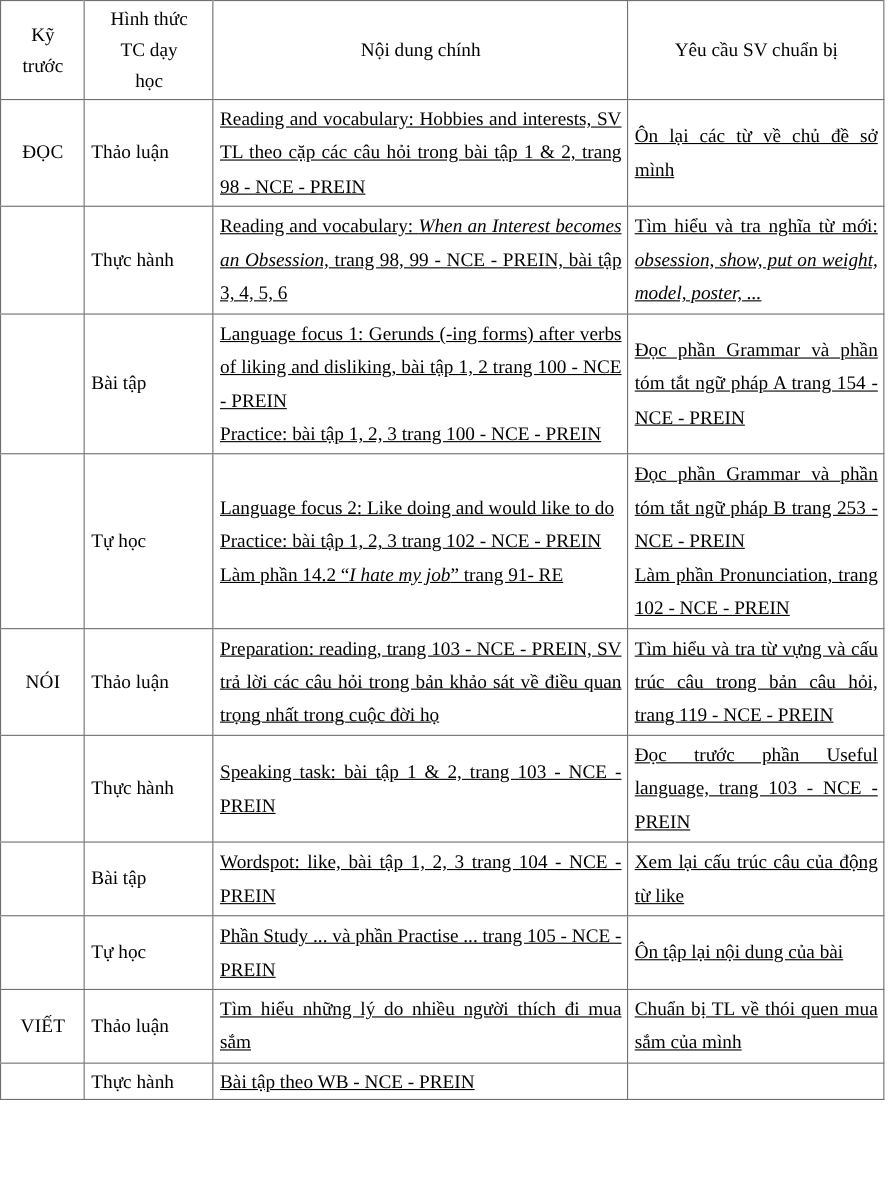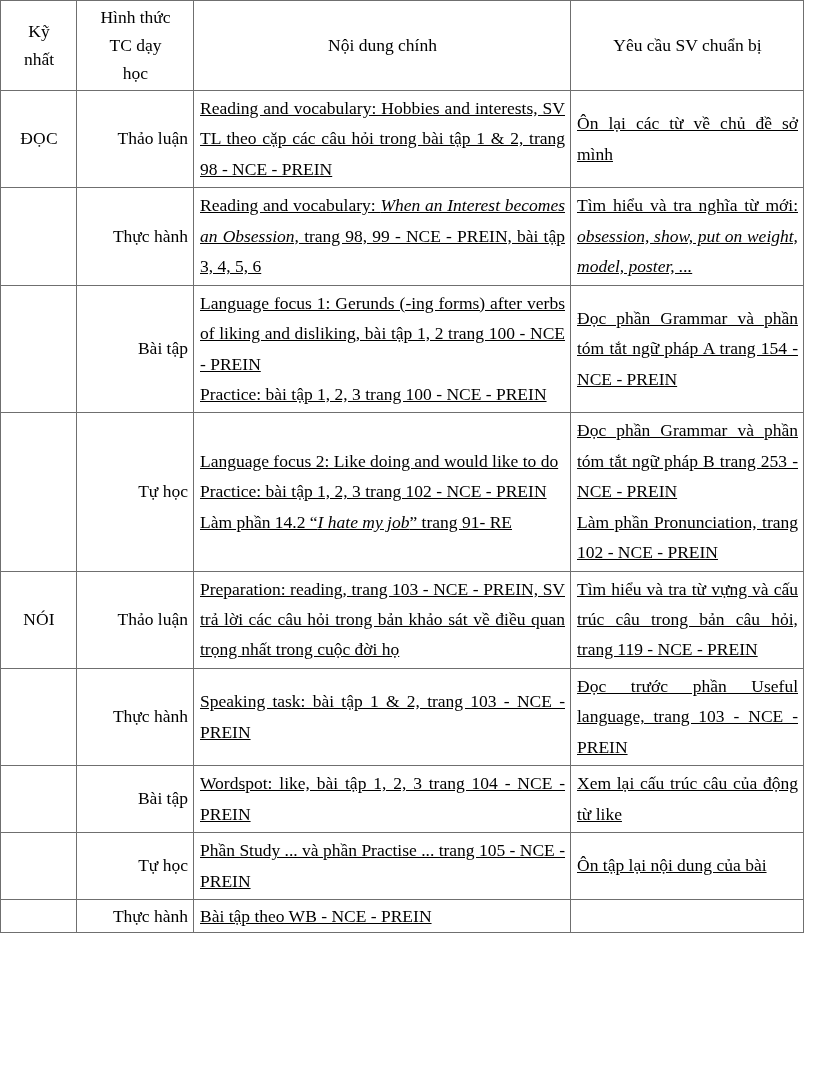--- a/index.html
+++ b/index.html
@@ -62,21 +62,21 @@
     font-weight: bold;
     text-align: center;
     vertical-align: top;
     padding-top: 4px;
     padding-left: 7px;
     letter-spacing: 0.2px;
   }
   
   td.form {
     font-weight: bold;
-    text-align: right;
+    text-align: left;
     vertical-align: middle;
     padding-left: 11px;
     white-space: nowrap;
   }
   
   td.content, td.prep {
     text-align: justify;
     text-justify: inter-word;
     vertical-align: top;
     padding-top: 3px;
@@ -108,21 +108,21 @@
     <colgroup>
       <col class="c-skill">
       <col class="c-form">
       <col class="c-content">
       <col class="c-prep">
     </colgroup>
     <thead>
       <tr>
         <th class="h-narrow">
           <span>Kỹ</span><br>
-          <span>nhất</span>
+          <span>trước</span>
         </th>
         <th class="h-narrow">
           <span>Hình thức</span><br>
           <span>TC dạy</span><br>
           <span>học</span>
         </th>
         <th>Nội dung chính</th>
         <th>Yêu cầu SV chuẩn bị</th>
       </tr>
     </thead>
@@ -204,20 +204,30 @@
         <tr>
           <td class="skill"></td>
           <td class="form">Tự học</td>
           <td class="content">
             <p>Phần Study ... và phần Practise ... trang 105 - NCE - PREIN</p>
           </td>
           <td class="prep">
             <p>Ôn tập lại nội dung của bài</p>
           </td>
         </tr>
+        <tr>
+          <td class="skill">VIẾT</td>
+          <td class="form">Thảo luận</td>
+          <td class="content">
+            <p>Tìm hiểu những lý do nhiều người thích đi mua sắm</p>
+          </td>
+          <td class="prep">
+            <p>Chuẩn bị TL về thói quen mua sắm của mình</p>
+          </td>
+        </tr>
         <tr class="last-row">
           <td class="skill"></td>
           <td class="form">Thực hành</td>
           <td class="content">
             <p>Bài tập theo WB - NCE - PREIN</p>
           </td>
           <td class="prep">
             <p></p>
           </td>
         </tr>

